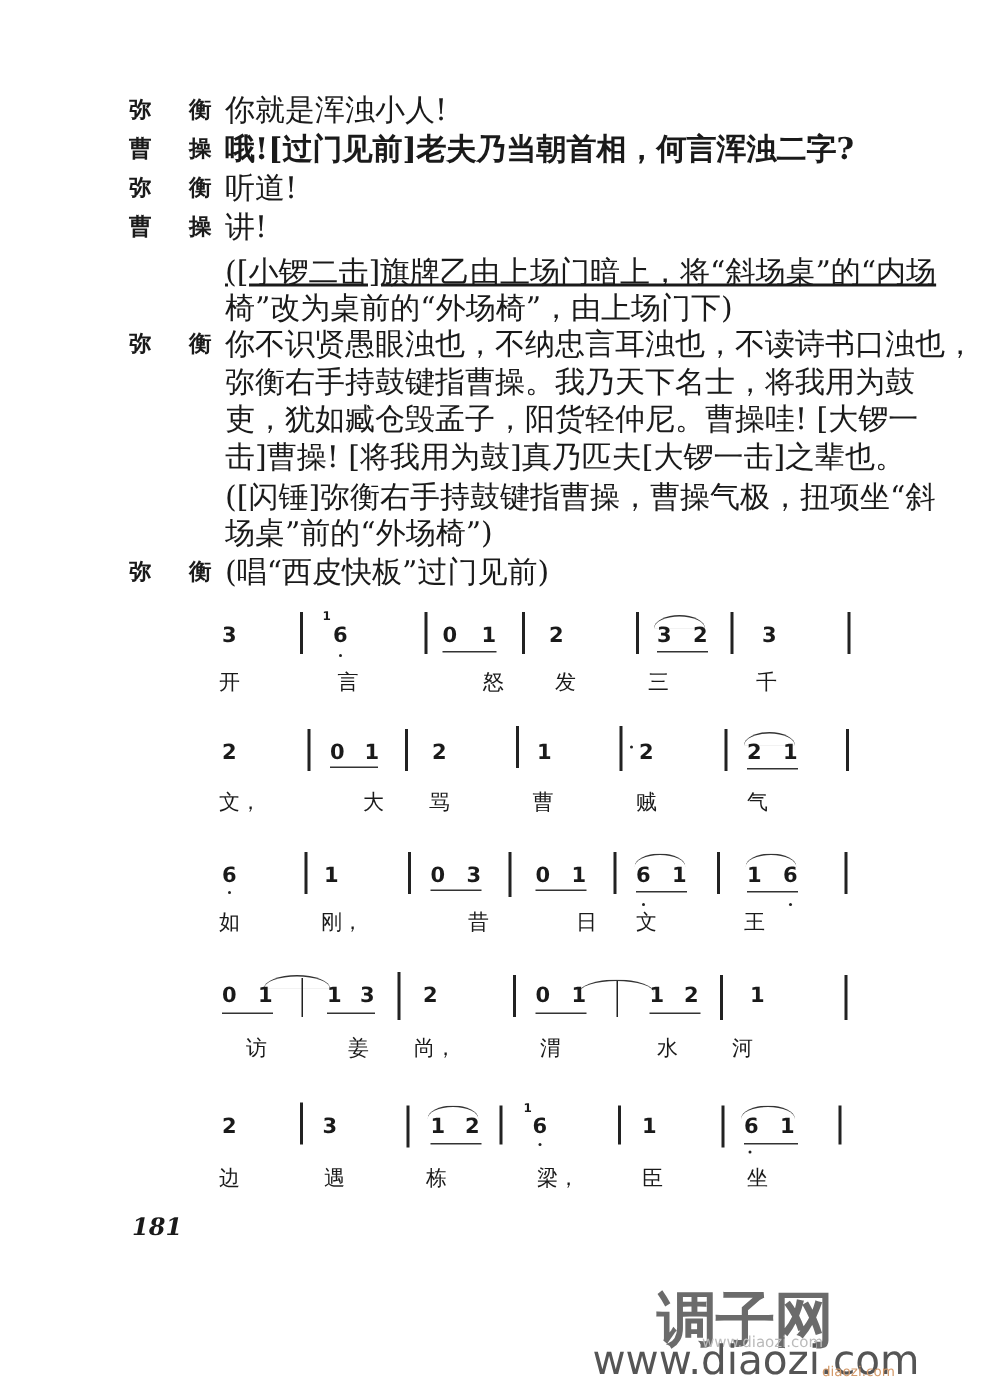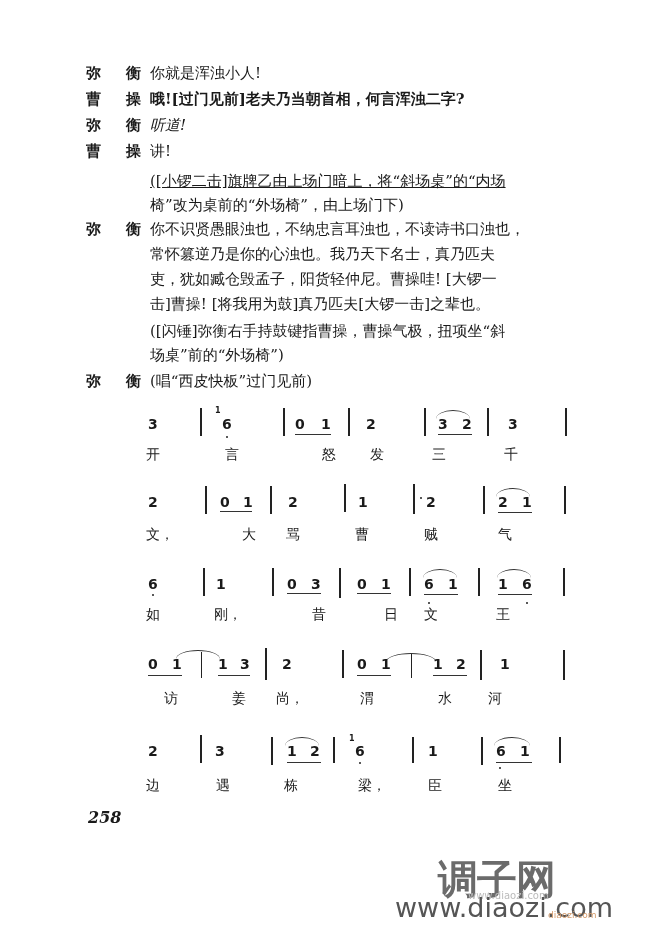--- a/index.html
+++ b/index.html
@@ -1,18 +1,18 @@
 <!DOCTYPE html>
 <html><head>
 <meta charset="utf-8">
 <style>
   html, body { margin:0; padding:0; }
   body { width:655px; height:928px; background:#ffffff; position:relative; overflow:hidden;
          font-family:"DejaVu Serif", serif; color:#1a1a1a; }
-  .line { position:absolute; font-size:15px; line-height:22px; white-space:nowrap; }
+  .line { position:absolute; font-size:20px; line-height:22px; white-space:nowrap; }
   .spk { position:absolute; font-size:15px; font-weight:bold; letter-spacing:0; }
   .spk .c1 { position:absolute; left:0; }
   .spk .c2 { position:absolute; left:40px; }
   .b { font-weight:bold; font-family:"DejaVu Sans", sans-serif; }
   .num { position:absolute; font-family:"DejaVu Sans", sans-serif; font-weight:bold; font-size:14px; }
   .lyr { position:absolute; font-size:14px; }
   .bar { position:absolute; width:2px; background:#222; }
   .ul { position:absolute; height:1px; background:#333; }
   .slur { position:absolute; border-top:1.3px solid #333; border-radius:50% 50% 0 0 / 100% 100% 0 0; height:8px; }
   .dot { position:absolute; width:2px; height:2px; background:#222; border-radius:1px; }
@@ -37,37 +37,37 @@
   <span class="c2">操</span>
 </div>
 <div class="line" style="left:150px;top:88px;font-weight:bold;">
   <span>哦![</span><span class="b">过门见前</span><span>]老夫乃当朝首相，何言浑浊二字?</span>
 </div>
 
 <div class="spk" style="left:86px;top:116px;">
   <span class="c1">弥</span>
   <span class="c2">衡</span>
 </div>
-<div class="line" style="left:150px;top:114px;font-style:italic;">听道!</div>
+<div class="line" style="left:150px;top:114px;">听道!</div>
 
 <div class="spk" style="left:86px;top:142px;">
   <span class="c1">曹</span>
   <span class="c2">操</span>
 </div>
 <div class="line" style="left:150px;top:140px;">讲!</div>
 
 <div class="line" style="left:150px;top:170px;text-decoration:underline;">([小锣二击]旗牌乙由上场门暗上，将“斜场桌”的“内场</div>
 <div class="line" style="left:150px;top:194px;">椅”改为桌前的“外场椅”，由上场门下)</div>
 
 <div class="spk" style="left:86px;top:220px;">
   <span class="c1">弥</span>
   <span class="c2">衡</span>
 </div>
 <div class="line" style="left:150px;top:218px;">你不识贤愚眼浊也，不纳忠言耳浊也，不读诗书口浊也，</div>
-<div class="line" style="left:150px;top:243px;">常怀篡逆乃是你的心浊也。我乃天下名士，真乃匹夫</div>
+<div class="line" style="left:150px;top:243px;">弥衡右手持鼓键指曹操。我乃天下名士，将我用为鼓</div>
 <div class="line" style="left:150px;top:268px;">吏，犹如臧仓毁孟子，阳货轻仲尼。曹操哇! [大锣一</div>
 <div class="line" style="left:150px;top:293px;">击]曹操! [将我用为鼓]真乃匹夫[大锣一击]之辈也。</div>
 
 <div class="line" style="left:150px;top:320px;">([闪锤]弥衡右手持鼓键指曹操，曹操气极，扭项坐“斜</div>
 <div class="line" style="left:150px;top:344px;">场桌”前的“外场椅”)</div>
 
 <div class="spk" style="left:86px;top:372px;">
   <span class="c1">弥</span>
   <span class="c2">衡</span>
 </div>
@@ -221,18 +221,18 @@
   <div class="bar" style="left:559px;top:737px;height:26px;"></div>
 
   <span class="lyr" style="left:146px;top:777px;">边</span>
   <span class="lyr" style="left:216px;top:777px;">遇</span>
   <span class="lyr" style="left:284px;top:777px;">栋</span>
   <span class="lyr" style="left:358px;top:777px;">梁，</span>
   <span class="lyr" style="left:428px;top:777px;">臣</span>
   <span class="lyr" style="left:498px;top:777px;">坐</span>
 </div>
 
-<div class="pageno">258</div>
+<div class="pageno">181</div>
 
 <div class="wm1">调子网</div>
 <div class="wm3">www.diaozi.com</div>
 <div class="wm2">www.diaozi.com</div>
 <div class="wm4">diaozi.com</div>
 
 </body></html>

